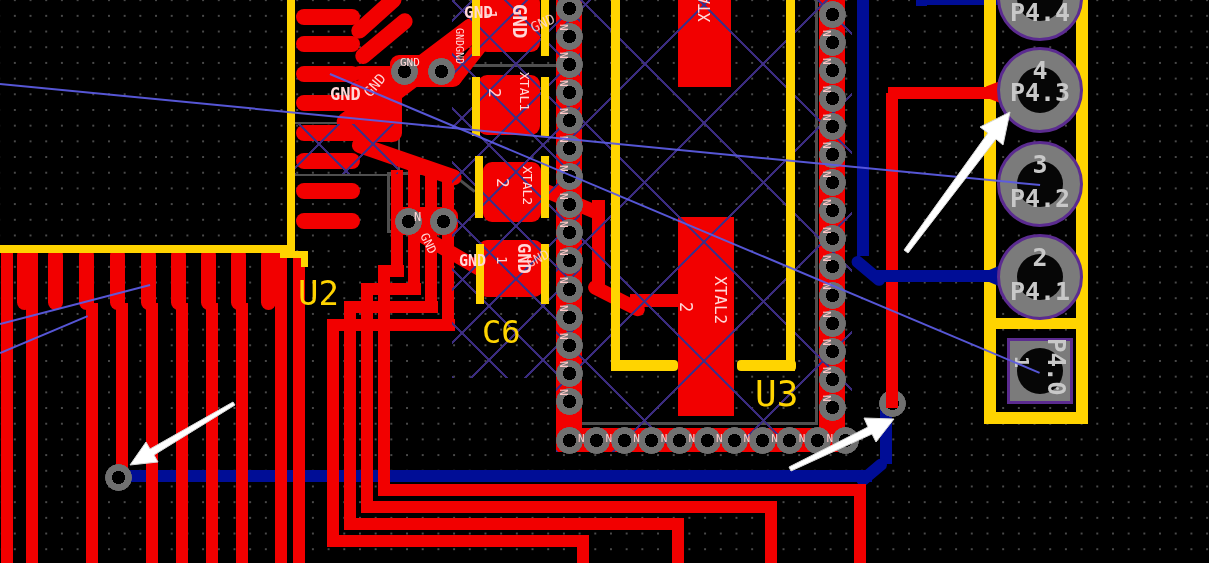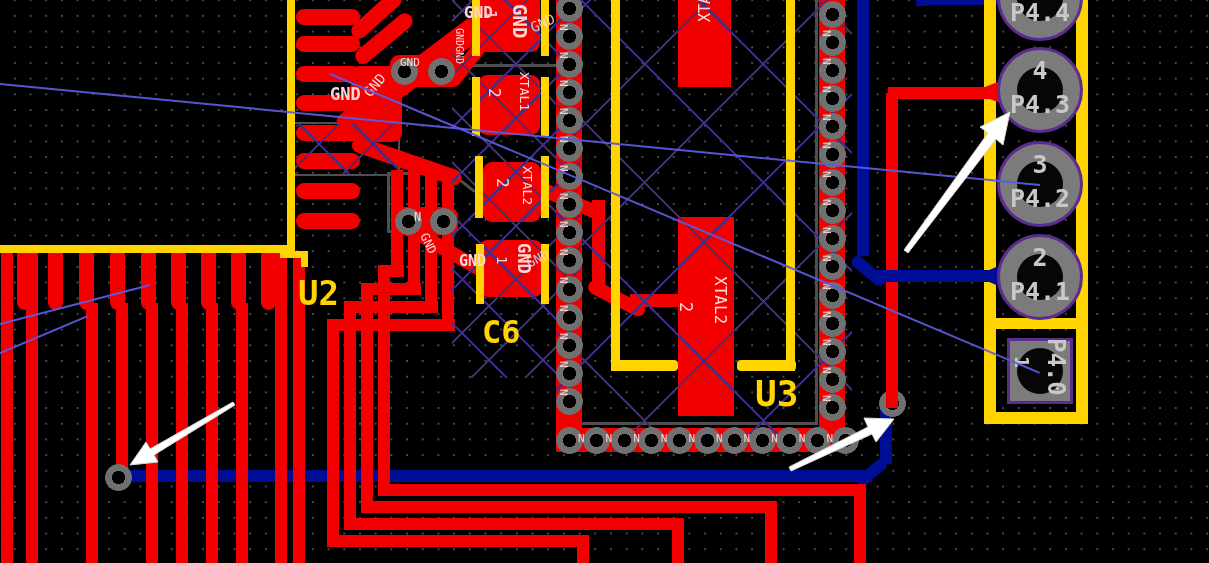--- a/index.html
+++ b/index.html
@@ -17,21 +17,21 @@
   .via{width:27px;height:27px;border-radius:50%;z-index:5;
        background:radial-gradient(circle at 50% 50%, #000 0 6.5px, #707070 6.5px 13.5px, transparent 13.5px);}
   .hatch45{z-index:5;pointer-events:none;
     background-image:
       repeating-linear-gradient(45deg,rgba(62,46,134,.95) 0 2px,transparent 2px 84px),
       repeating-linear-gradient(-45deg,rgba(62,46,134,.95) 0 2px,transparent 2px 84px);}
   .hatch-sm{background-image:
       repeating-linear-gradient(45deg,rgba(62,46,134,.95) 0 2px,transparent 2px 38px),
       repeating-linear-gradient(-45deg,rgba(62,46,134,.95) 0 2px,transparent 2px 38px);}
   .txt{position:absolute;color:#ffd7d7;white-space:pre;z-index:7;line-height:1;}
-  .ref{color:#ffd400;font-weight:bold;z-index:6;}
+  .ref{color:#ffd400;font-weight:normal;z-index:6;}
   .rot90{transform:rotate(90deg);transform-origin:left top;}
   .rotm90{transform:rotate(-90deg);transform-origin:left top;}
   .rats{position:absolute;height:1.6px;background:#5b5be0;z-index:9;transform-origin:left center;opacity:.95;}
   .tht{position:absolute;width:86px;height:86px;border-radius:50%;background:#7b7b7b;
        border:3px solid #5b2b90;box-sizing:border-box;z-index:8;}
   .tht .hole{position:absolute;left:17px;top:17px;width:46px;height:46px;border-radius:50%;background:#060606;}
   .tht-sq{position:absolute;width:66px;height:66px;background:#7b7b7b;border:3px solid #5b2b90;box-sizing:border-box;z-index:8;}
   .tht-sq .hole{position:absolute;left:7px;top:7px;width:46px;height:46px;border-radius:50%;background:#060606;}
   .pnum,.pnet{position:absolute;color:#c8c8c8;z-index:8;line-height:1;font-weight:600;text-align:center;width:110px;}
   .flare{position:absolute;z-index:7;clip-path:polygon(0 30%,0 70%,100% 100%,100% 0);}
@@ -283,21 +283,21 @@
       <div class="txt" style="left: 798.8px; top: 433px; font-size: 11px; color: rgb(255, 199, 199);">N</div>
       <div class="txt" style="left: 826.4px; top: 433px; font-size: 11px; color: rgb(255, 199, 199);">N</div>
       <div class="abs tht" style="left: 997px; top: -45px; width: 86px; height: 86px;">
         <div class="hole"></div>
       </div>
       <div class="pnet" style="left: 985px; top: 0px; font-size: 25px;">P4.4</div>
       <div class="abs tht" style="left: 997px; top: 47px; width: 86px; height: 86px;">
         <div class="hole"></div>
       </div>
       <div class="pnum" style="left: 985px; top: 58px; font-size: 25px;">4</div>
-      <div class="pnet" style="left: 985px; top: 92px; font-size: 25px;">P4.3</div>
+      <div class="pnet" style="left: 985px; top: 80px; font-size: 25px;">P4.3</div>
       <div class="abs tht" style="left: 997px; top: 141px; width: 86px; height: 86px;">
         <div class="hole"></div>
       </div>
       <div class="pnum" style="left: 985px; top: 152px; font-size: 25px;">3</div>
       <div class="pnet" style="left: 985px; top: 186px; font-size: 25px;">P4.2</div>
       <div class="abs tht" style="left: 997px; top: 234px; width: 86px; height: 86px;">
         <div class="hole"></div>
       </div>
       <div class="pnum" style="left: 985px; top: 245px; font-size: 25px;">2</div>
       <div class="pnet" style="left: 985px; top: 279px; font-size: 25px;">P4.1</div>

